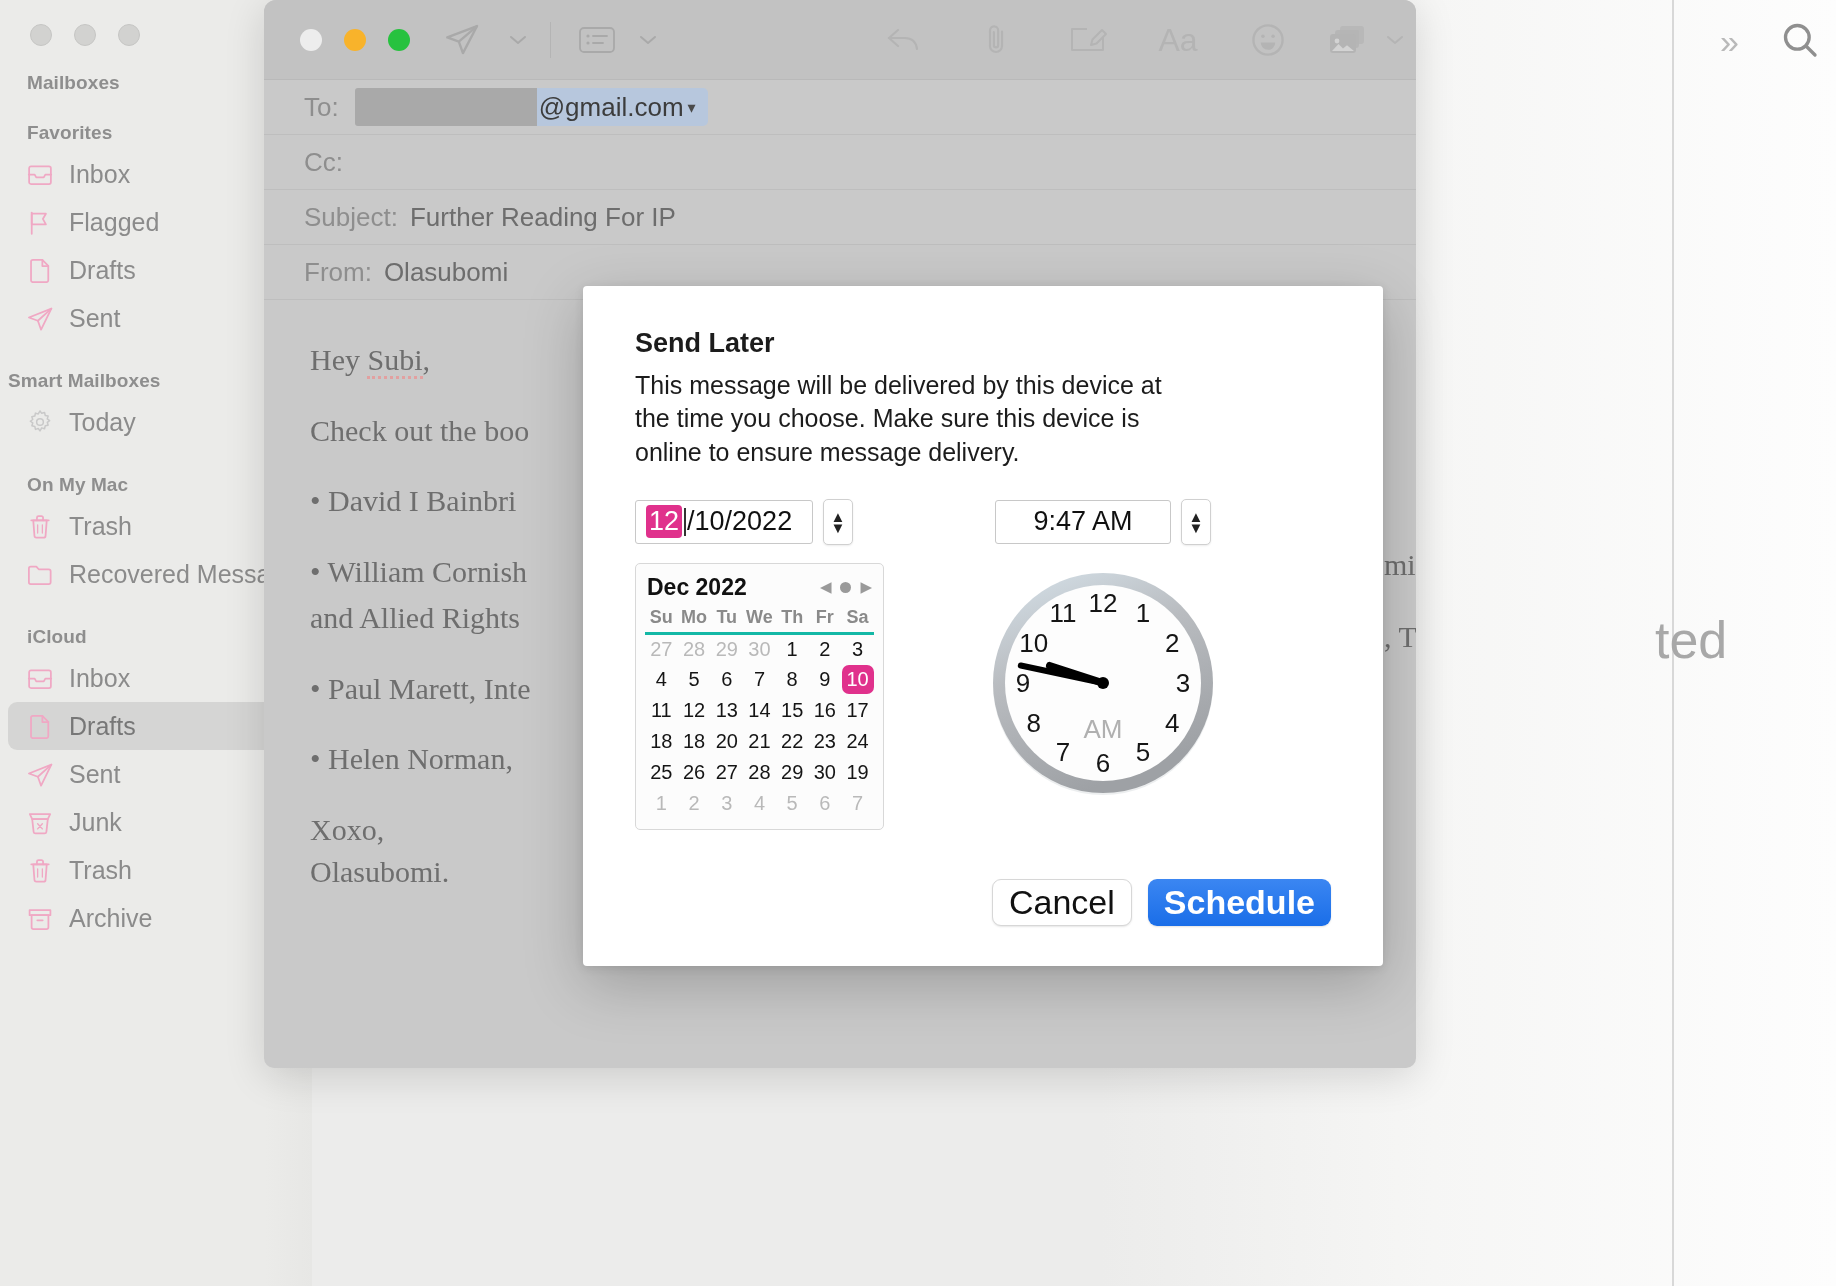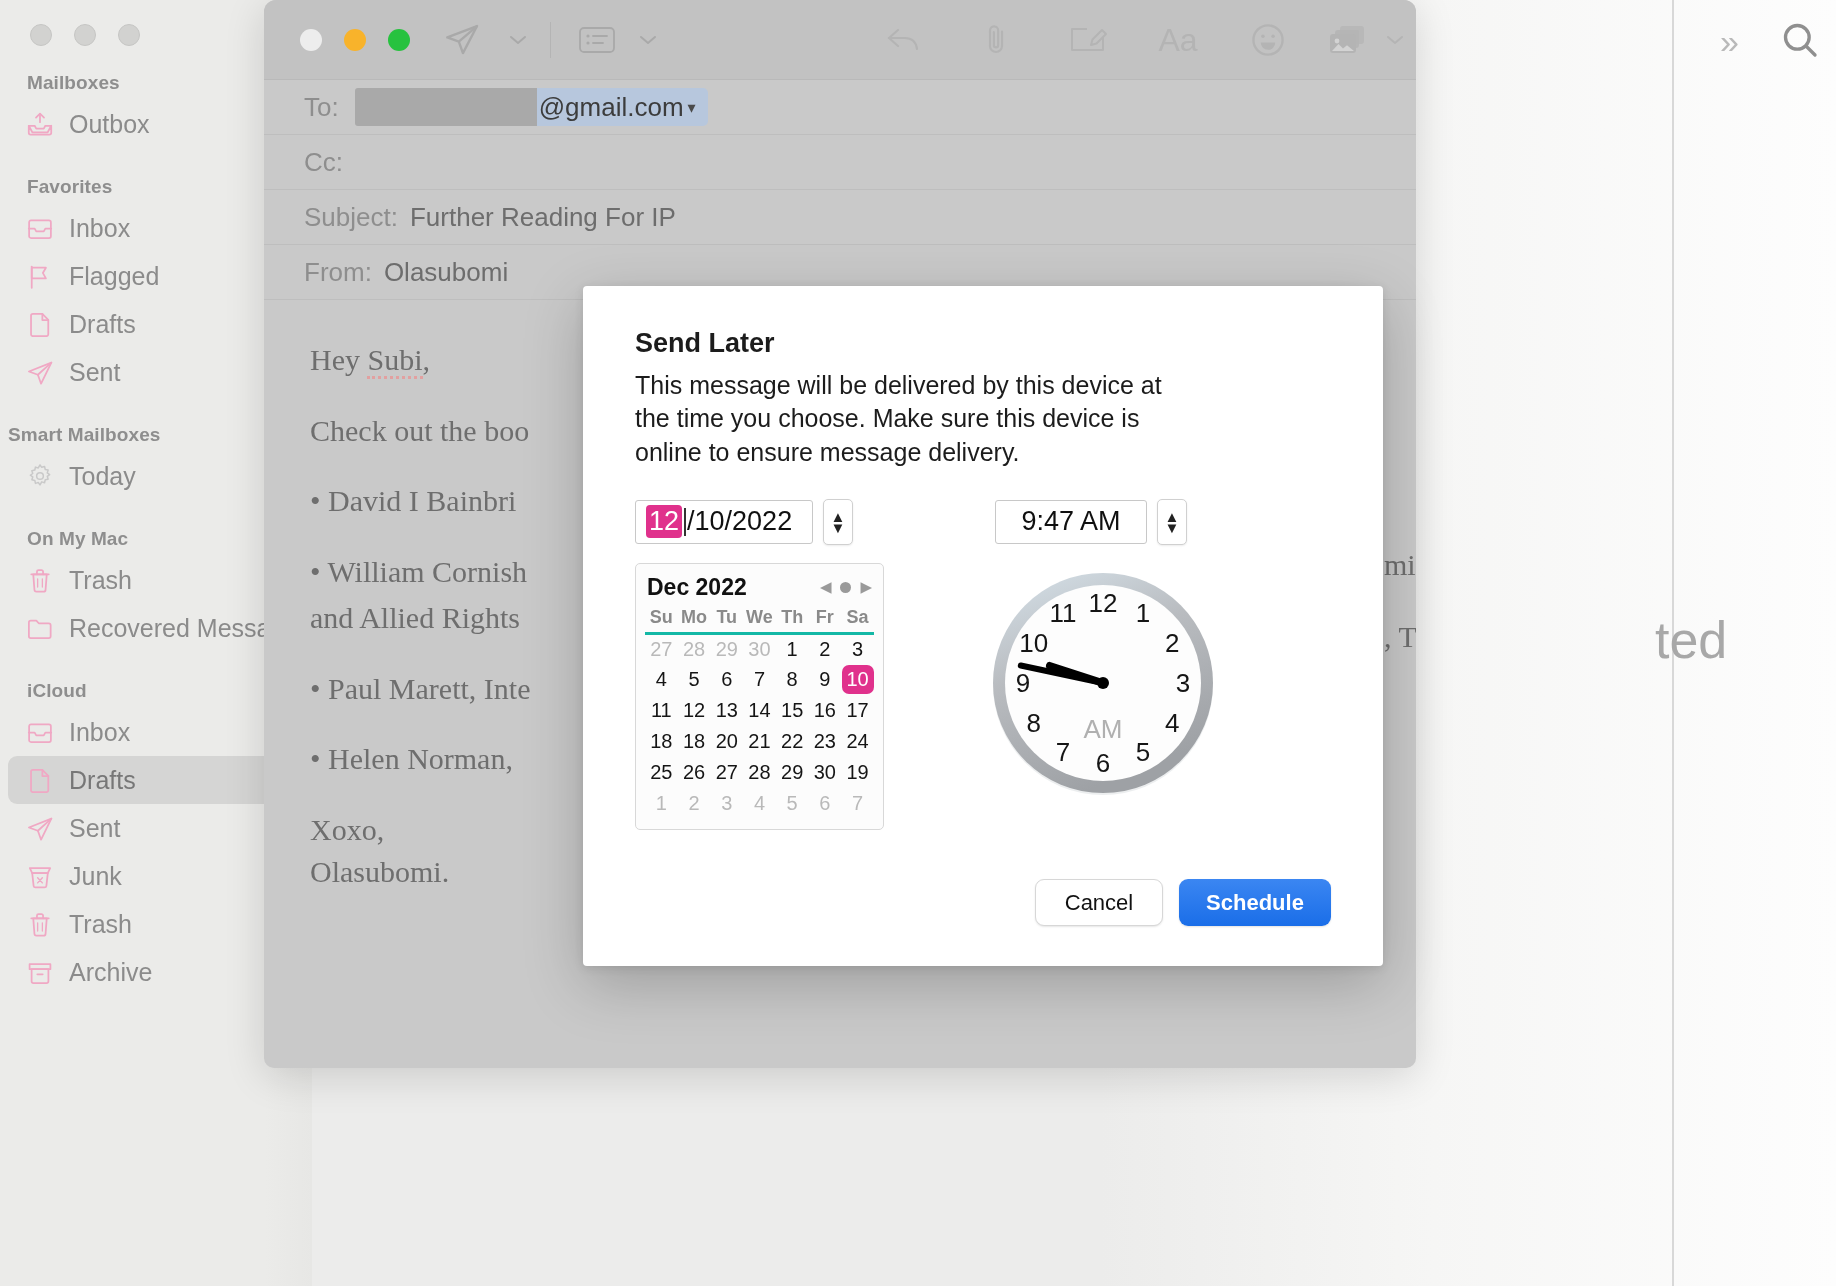--- a/index.html
+++ b/index.html
@@ -155,21 +155,21 @@
   .picker-col-right { margin-left: 68px; }
 
   .stepper-field { display: flex; align-items: center; }
   .text-field {
     background: #fff; border: 1px solid #c8c8c8;
     border-radius: 3px;
     height: 44px; display: flex; align-items: center;
     font-size: 27px; color: #101010; padding: 0 10px;
   }
   #date-field { width: 178px; justify-content: flex-start; }
-  #time-field { width: 152px; justify-content: center; text-align: center; }
+  #time-field { width: 176px; justify-content: center; text-align: center; }
   .seg-sel {
     background: #e0318c; color: #fff;
     border-radius: 4px; padding: 1px 3px; margin-right: 1px;
   }
   .caret-bar { width: 2px; height: 28px; background: #333; display: inline-block; margin: 0 1px; }
   .stepper {
     width: 30px; height: 46px; margin-left: 10px;
     background: #fff; border: 1px solid #d0d0d0; border-radius: 5px;
     display: flex; flex-direction: column; align-items: center; justify-content: center;
     box-shadow: 0 1px 2px rgba(0,0,0,.08);
@@ -223,21 +223,21 @@
   }
 
   
   #dlg-buttons {
     position: absolute; right: 52px; bottom: 40px;
     display: flex; gap: 16px;
   }
   .btn {
     height: 47px; border-radius: 9px;
     display: flex; align-items: center; justify-content: center;
-    font-size: 22px; padding: 0 26px;
+    font-size: 34px; padding: 0 16px;
   }
   #btn-cancel {
     background: #fff; color: #111; border: 1px solid #d7d7d7;
     box-shadow: 0 1px 2px rgba(0,0,0,.10); min-width: 128px;
   }
   #btn-schedule {
     background: linear-gradient(#3b86f2, #1a6ee8); color: #fff;
     min-width: 152px; font-weight: bold;
     box-shadow: 0 1px 2px rgba(0,0,0,.12);
   }
@@ -248,31 +248,20 @@
 <div id="root">
 
   <div id="sidebar">
     <div class="win-lights">
       <div class="dot"></div>
       <div class="dot"></div>
       <div class="dot"></div>
     </div>
     <div id="sidebar-list" style="position:absolute; top:72px; left:0; right:0;">
         <div class="sb-section" style="margin-top: 0px; margin-bottom: 6px;">Mailboxes</div>
-        <div class="sb-item">
-          <span class="ic">
-            <svg width="30" height="26" viewBox="0 0 24 22" fill="none" stroke="#f0a8c4" stroke-width="1.5" stroke-linejoin="round" stroke-linecap="round">
-              <path d="M2.5 12.5h5l1.3 2.4h6.4l1.3-2.4h5"></path>
-              <path d="M2.5 12.5 5.5 18h13l3-5.5v5.8a1.6 1.6 0 0 1-1.6 1.6H4.1a1.6 1.6 0 0 1-1.6-1.6z"></path>
-              <path d="M12 9.5V2.6"></path>
-              <path d="M8.6 5.6 12 2.3l3.4 3.3"></path>
-            </svg>
-          </span>
-          <span class="lbl">Outbox</span>
-        </div>
         <div class="sb-section" style="margin-top: 28px; margin-bottom: 6px;">Favorites</div>
         <div class="sb-item">
           <span class="ic">
             <svg width="30" height="26" viewBox="0 0 24 22" fill="none" stroke="#f0a8c4" stroke-width="1.5" stroke-linejoin="round" stroke-linecap="round">
               <path d="M2.5 11.5h5l1.3 2.4h6.4l1.3-2.4h5"></path>
               <path d="M4.4 4.5h15.2a1.6 1.6 0 0 1 1.6 1.6v11.8a1.6 1.6 0 0 1-1.6 1.6H4.4a1.6 1.6 0 0 1-1.6-1.6V6.1a1.6 1.6 0 0 1 1.6-1.6z"></path>
             </svg>
           </span>
           <span class="lbl">Inbox</span>
         </div>

